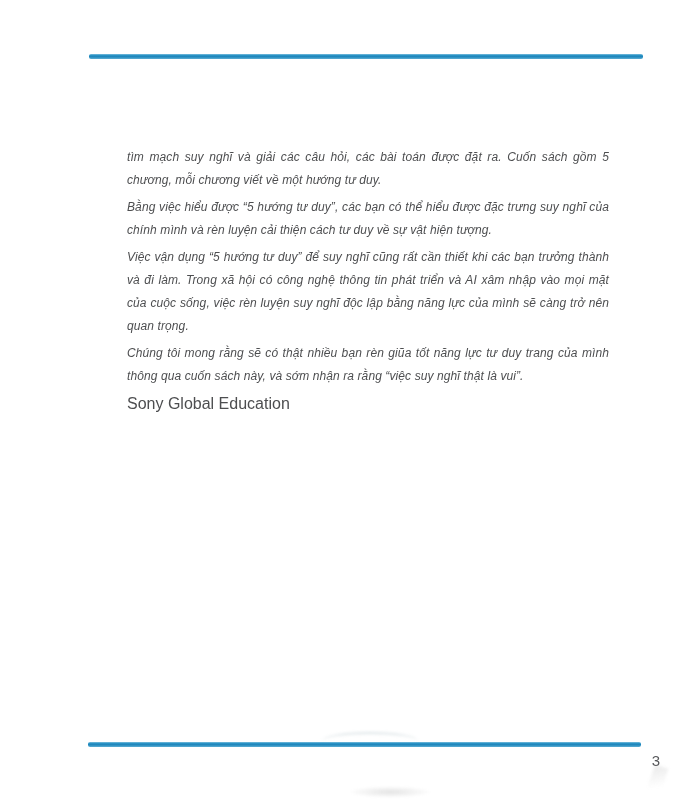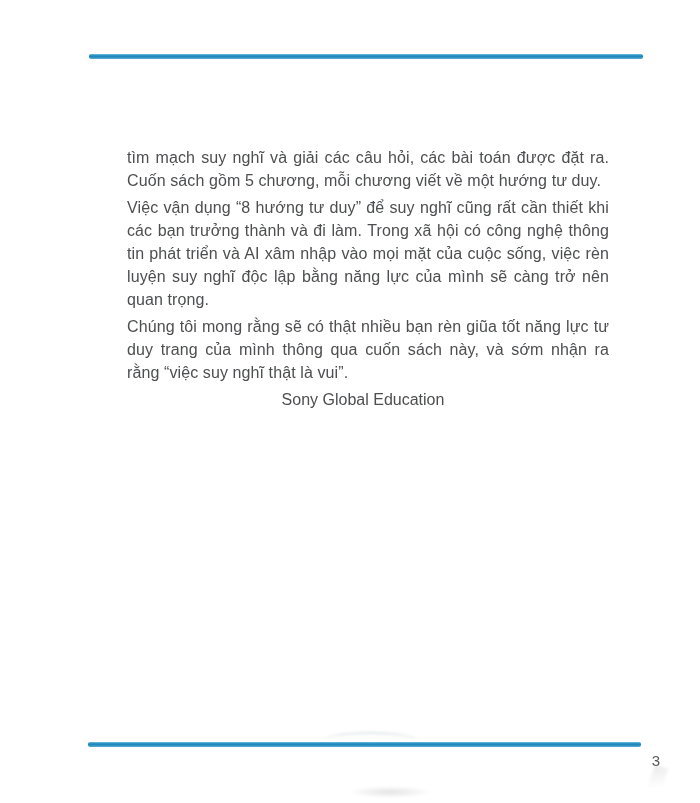--- a/index.html
+++ b/index.html
@@ -33,31 +33,32 @@
   }
   .text-block {
     position: absolute;
     left: 127px;
     top: 146px;
     width: 482px;
     color: #4d4e50;
   }
   .para {
     margin: 0 0 4px 0;
-    font-size: 16px;
+    font-size: 12px;
     line-height: 23px;
     text-align: justify;
     text-justify: inter-word;
     letter-spacing: 0.1px;
+    font-style: italic;
   }
   .signature {
     margin: 2px 10px 0 0;
     font-size: 16px;
     line-height: 23px;
-    text-align: center;
+    text-align: left;
     color: #4d4e50;
   }
   .page-number {
     position: absolute;
     left: 646px;
     top: 752px;
     width: 20px;
     font-size: 15px;
     line-height: 18px;
     text-align: center;
@@ -97,21 +98,22 @@
 </style>
 </head>
 <body>
 
 <div class="page">
 
   <div class="rule rule-top"></div>
 
   <main class="text-block">
     <p class="para">tìm mạch suy nghĩ và giải các câu hỏi, các bài toán được đặt ra. Cuốn sách gồm 5 chương, mỗi chương viết về một hướng tư duy.</p>
-    <p class="para">Việc vận dụng “8 hướng tư duy” để suy nghĩ cũng rất cần thiết khi các bạn trưởng thành và đi làm. Trong xã hội có công nghệ thông tin phát triển và AI xâm nhập vào mọi mặt của cuộc sống, việc rèn luyện suy nghĩ độc lập bằng năng lực của mình sẽ càng trở nên quan trọng.</p>
+    <p class="para">Bằng việc hiểu được “5 hướng tư duy”, các bạn có thể hiểu được đặc trưng suy nghĩ của chính mình và rèn luyện cải thiện cách tư duy về sự vật hiện tượng.</p>
+    <p class="para">Việc vận dụng “5 hướng tư duy” để suy nghĩ cũng rất cần thiết khi các bạn trưởng thành và đi làm. Trong xã hội có công nghệ thông tin phát triển và AI xâm nhập vào mọi mặt của cuộc sống, việc rèn luyện suy nghĩ độc lập bằng năng lực của mình sẽ càng trở nên quan trọng.</p>
     <p class="para">Chúng tôi mong rằng sẽ có thật nhiều bạn rèn giũa tốt năng lực tư duy trang của mình thông qua cuốn sách này, và sớm nhận ra rằng “việc suy nghĩ thật là vui”.</p>
     <p class="signature">Sony Global Education</p>
   </main>
 
   <div class="rule rule-bottom"></div>
 
   <div class="page-number">3</div>
 
   <div class="artifact artifact-arc"></div>
   <div class="artifact artifact-smudge-bottom"></div>

